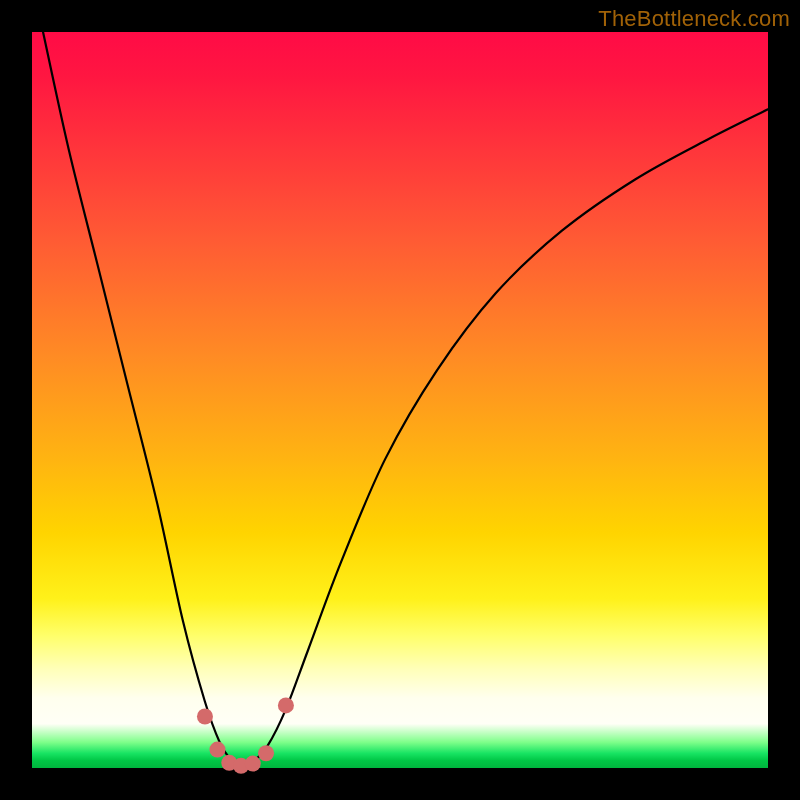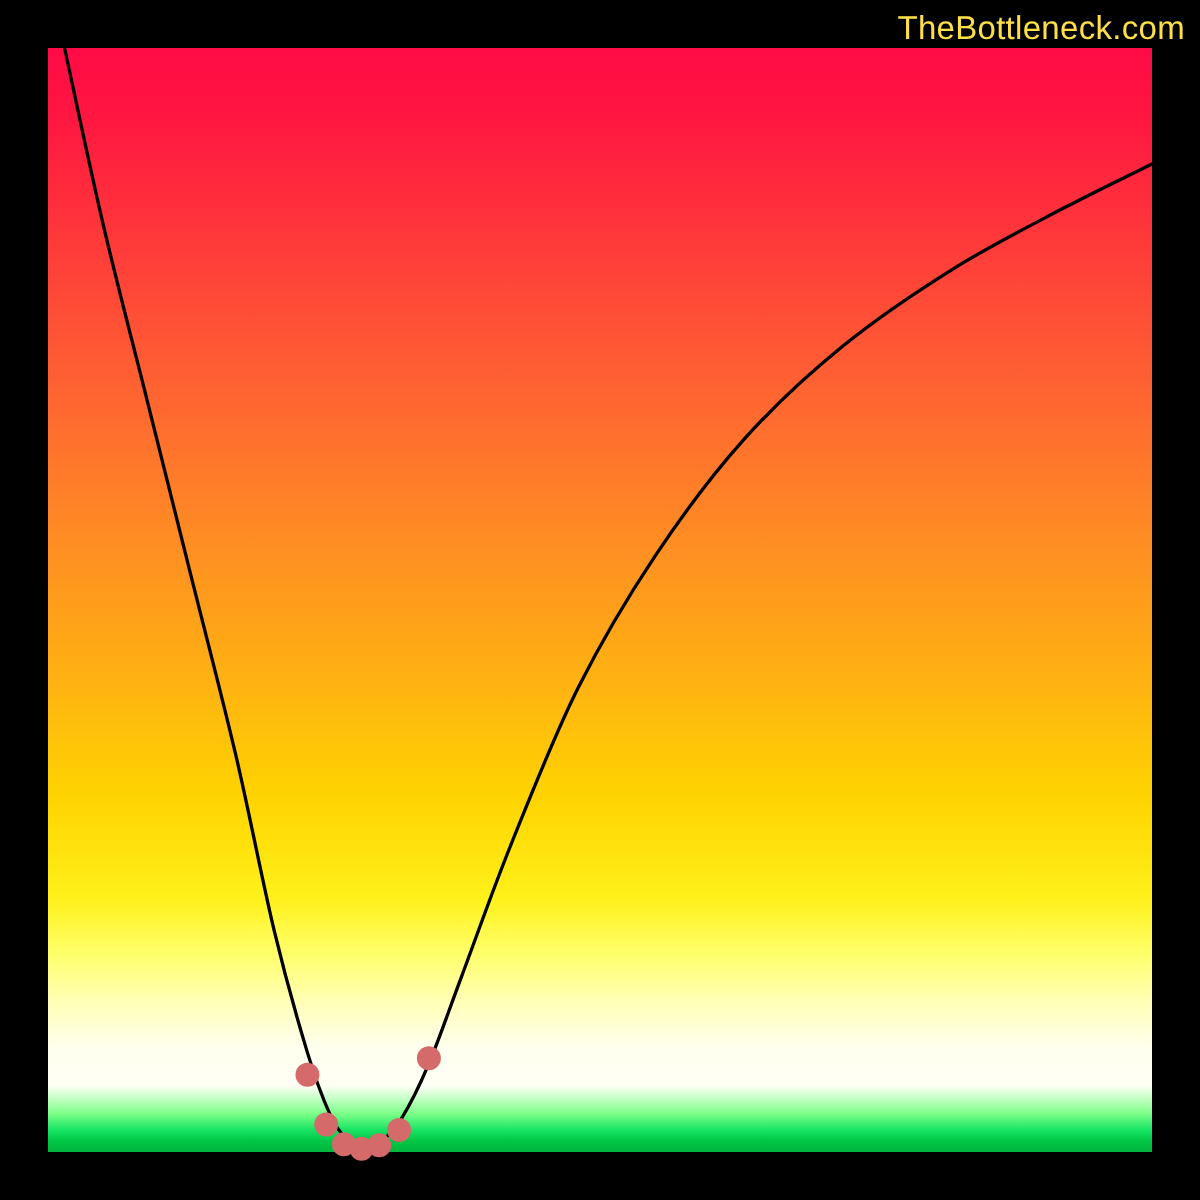--- a/index.html
+++ b/index.html
@@ -41,21 +41,21 @@
       #7eff8a 96.5%,
       #18e463 98%,
       #00c645 99%,
       #00b53e 100%
     );
   }
   .watermark {
     position: absolute;
     top: 6px;
     right: 10px;
-    color: #fde047;
+    color: #a16207;
     font-size: 22px;
     font-weight: 500;
     letter-spacing: 0.2px;
   }
   svg.curve {
     position: absolute;
     left: 0;
     top: 0;
     width: 736px;
     height: 736px;

